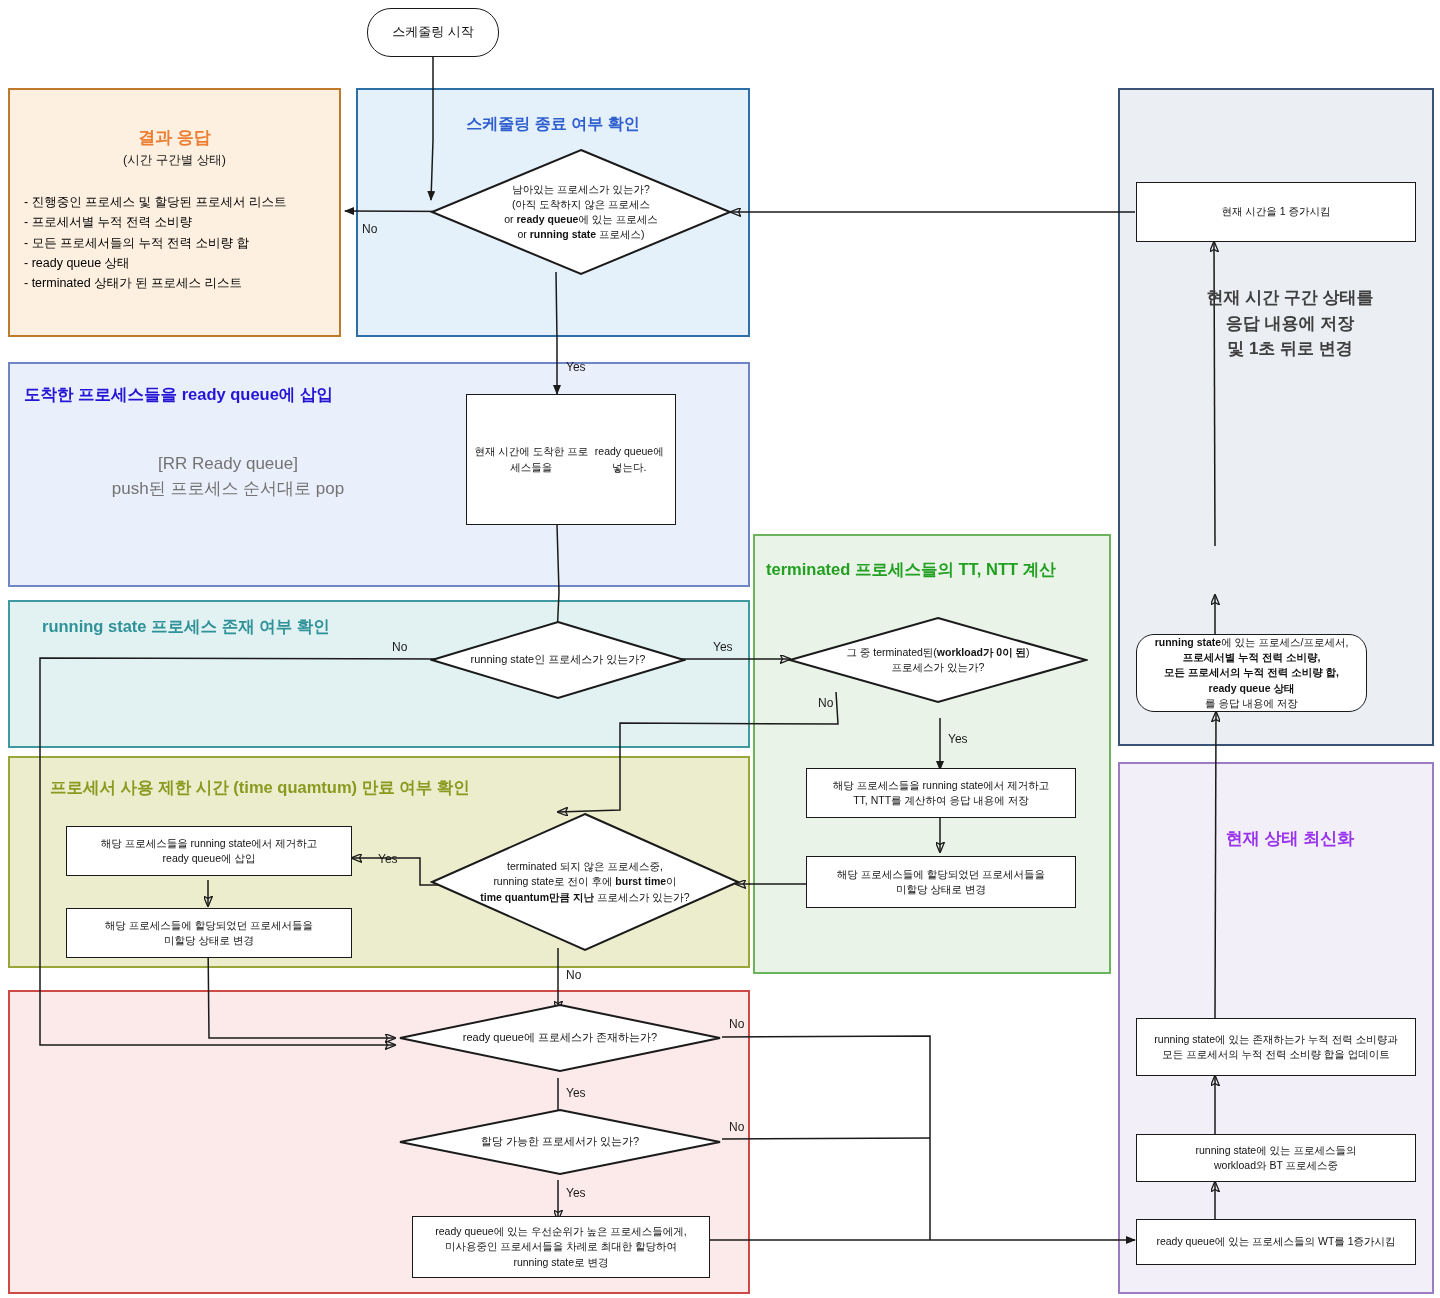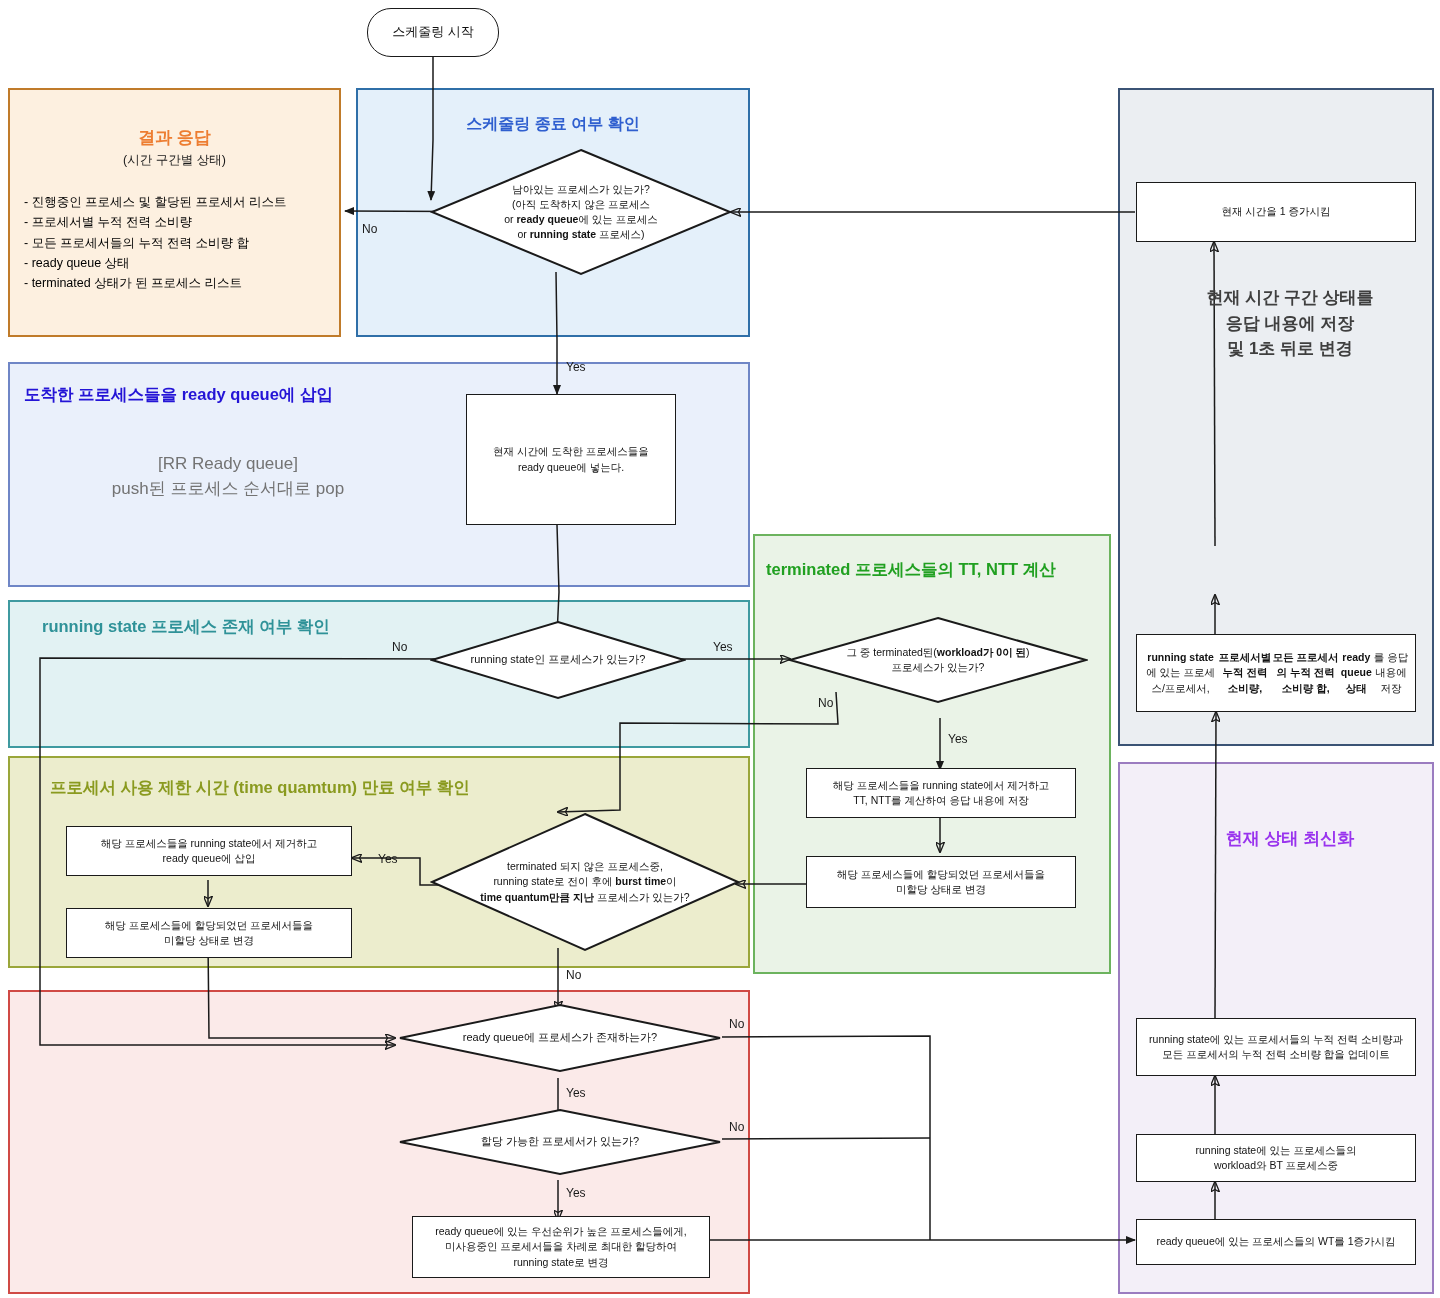--- a/index.html
+++ b/index.html
@@ -153,21 +153,21 @@
   <div class="edgelabel" style="left:566px;top:360px;">Yes</div>
 
   <div class="panel-title" style="left:24px;top:383px;width:430px;font-size:16.5px;color:#2414d6;text-align:left;">
     <span>도착한 프로세스들을 ready queue에 삽입</span>
   </div>
   <div class="panel-title" style="left:28px;top:452px;width:400px;font-size:17px;color:#737373;font-weight:normal;line-height:1.45;">
     <div>[RR Ready queue]</div>
     <div>push된 프로세스 순서대로 pop</div>
   </div>
 
-  <div class="node tiny" style="left:466px;top:394px;width:210px;height:131px;flex-direction:column;">
+  <div class="node tiny" style="left:466px;top:394px;width:210px;height:131px;flex-direction:row;">
     <span>현재 시간에 도착한 프로세스들을</span>
     <span>ready queue에 넣는다.</span>
   </div>
 
   <div class="panel-title" style="left:42px;top:615px;width:460px;font-size:16.5px;color:#2f9298;text-align:left;">
     <span>running state </span><span>프로세스 존재 여부 확인</span>
   </div>
 
   <div class="diamond" style="left:430px;top:620px;width:256px;height:80px;">
     <svg viewBox="0 0 256 80" preserveAspectRatio="none">
@@ -260,34 +260,34 @@
     <span>현재 시간을 1 증가시킴</span>
   </div>
 
   <div class="panel-title" style="left:1150px;top:285px;width:280px;font-size:17px;color:#3f3f3f;line-height:1.5;">
     <div>현재 시간 구간 상태를</div>
     <div>응답 내용에 저장</div>
     <div>및 1초 뒤로 변경</div>
   </div>
 
 
-  <div class="node tiny" style="left:1136px;top:634px;width:280px;height:78px;flex-direction:row;">
+  <div class="node tiny" style="left:1136px;top:634px;width:231px;height:78px;flex-direction:column;border-radius:18px;">
     <span><b>running state</b><span>에 있는 프로세스/프로세서,</span></span>
     <span><b>프로세서별 누적 전력 소비량,</b></span>
     <span><b>모든 프로세서의 누적 전력 소비량 합,</b></span>
     <span><b>ready queue 상태</b></span>
     <span>를 응답 내용에 저장</span>
   </div>
 
   <div class="panel-title" style="left:1150px;top:828px;width:280px;font-size:17px;color:#9933ee;">
     <span>현재 상태 최신화</span>
   </div>
 
   <div class="node tiny" style="left:1136px;top:1018px;width:280px;height:58px;flex-direction:column;">
-    <span>running state에 있는 프로세서들의 누적 전력 소비량과</span>
+    <span>running state에 있는 존재하는가 누적 전력 소비량과</span>
     <span>모든 프로세서의 누적 전력 소비량 합을 업데이트</span>
   </div>
 
   <div class="node tiny" style="left:1136px;top:1134px;width:280px;height:48px;flex-direction:column;">
     <span>running state에 있는 프로세스들의</span>
     <span>workload와 BT 프로세스중</span>
   </div>
 
   <div class="node tiny" style="left:1136px;top:1219px;width:280px;height:46px;">
     <span>ready queue에 있는 프로세스들의 WT를 1증가시킴</span>

